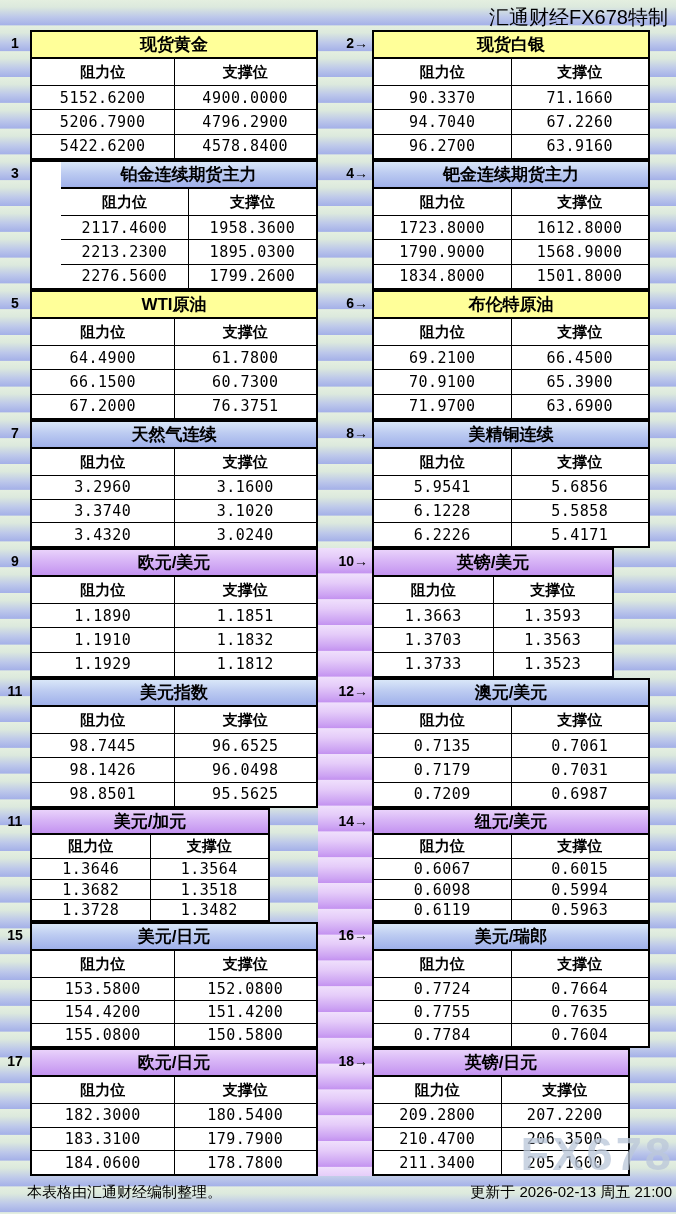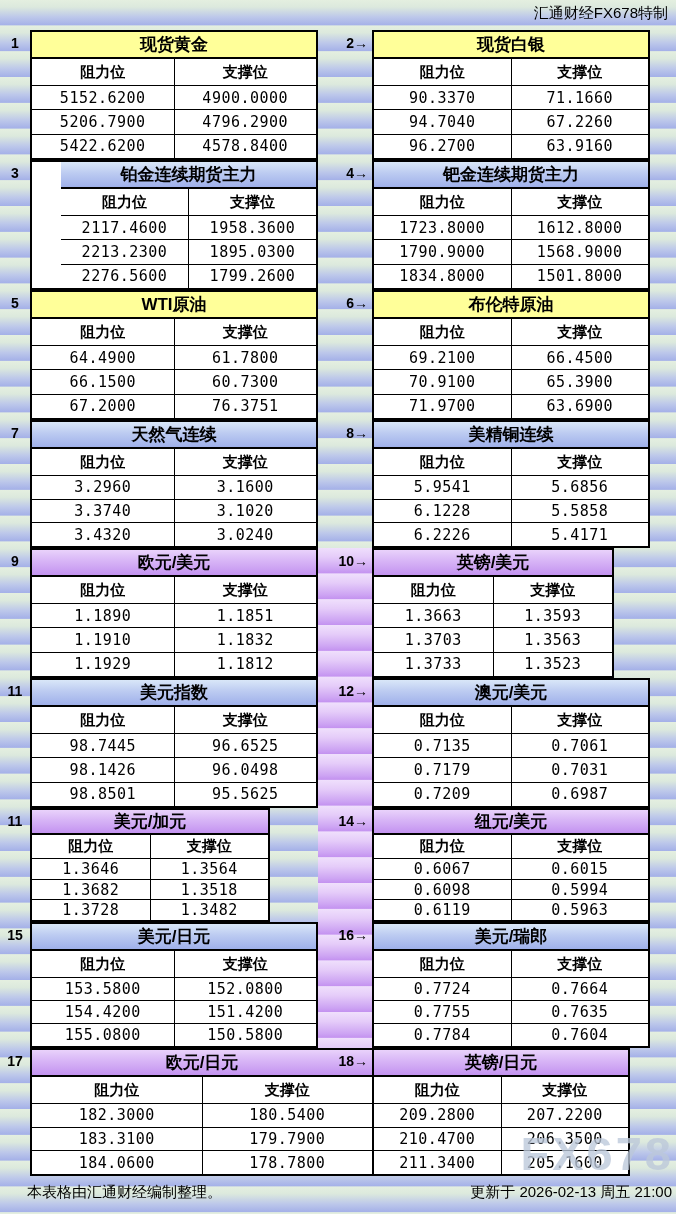--- a/index.html
+++ b/index.html
@@ -7,21 +7,21 @@
     position:relative;width:676px;height:1214px;overflow:hidden;
     font-family:"Liberation Sans",sans-serif;color:#000;
     background:repeating-linear-gradient(180deg,
       #e4efe0 0px,#dce9dd 7px,#bdc8ea 17px,#a5b1e8 25px,#e4efe0 25.8px);
   }
   .purple-gutter{
     position:absolute;left:318px;top:548px;width:54px;height:628px;z-index:1;
     background:repeating-linear-gradient(180deg,
       #efdffc 0px,#e5ccf9 9px,#cda4f3 21px,#c493f0 25px,#efdffc 25.8px);
   }
-  .caption{position:absolute;top:4px;right:8px;font-size:15px;z-index:3;}
+  .caption{position:absolute;top:4px;right:8px;font-size:20px;z-index:3;}
   .gut-num{position:absolute;height:25px;line-height:27px;font-weight:bold;
     font-size:14px;z-index:3;}
   .gut-num.left{left:0;width:30px;text-align:center;}
   .gut-num.center{left:318px;width:50px;text-align:right;}
   .panel{position:absolute;display:flex;flex-direction:column;z-index:2;
     border:2px solid #000;background:#fff;box-sizing:border-box;}
   .title{flex:0 0 25px;border-bottom:2px solid #000;display:flex;align-items:center;
     justify-content:center;font-weight:bold;font-size:17px;}
   .compact .title{flex-basis:22px;}
   .t-yellow{background:#ffff99;}
@@ -364,21 +364,21 @@
     <div class="row">
       <div>0.7755</div>
       <div>0.7635</div>
     </div>
     <div class="row">
       <div>0.7784</div>
       <div>0.7604</div>
     </div>
   </div>
     <div class="gut-num left" style="top: 1048px;">17</div>
-    <div class="panel" style="top: 1048px; left: 30px; width: 344px; height: 128px;">
+    <div class="panel" style="top: 1048px; left: 30px; width: 288px; height: 128px;">
     <div class="title t-purple">欧元/日元</div>
     <div class="hdr">
       <div class="res-h">阻力位</div>
       <div class="sup-h">支撑位</div>
     </div>
     <div class="row">
       <div>182.3000</div>
       <div>180.5400</div>
     </div>
     <div class="row">

